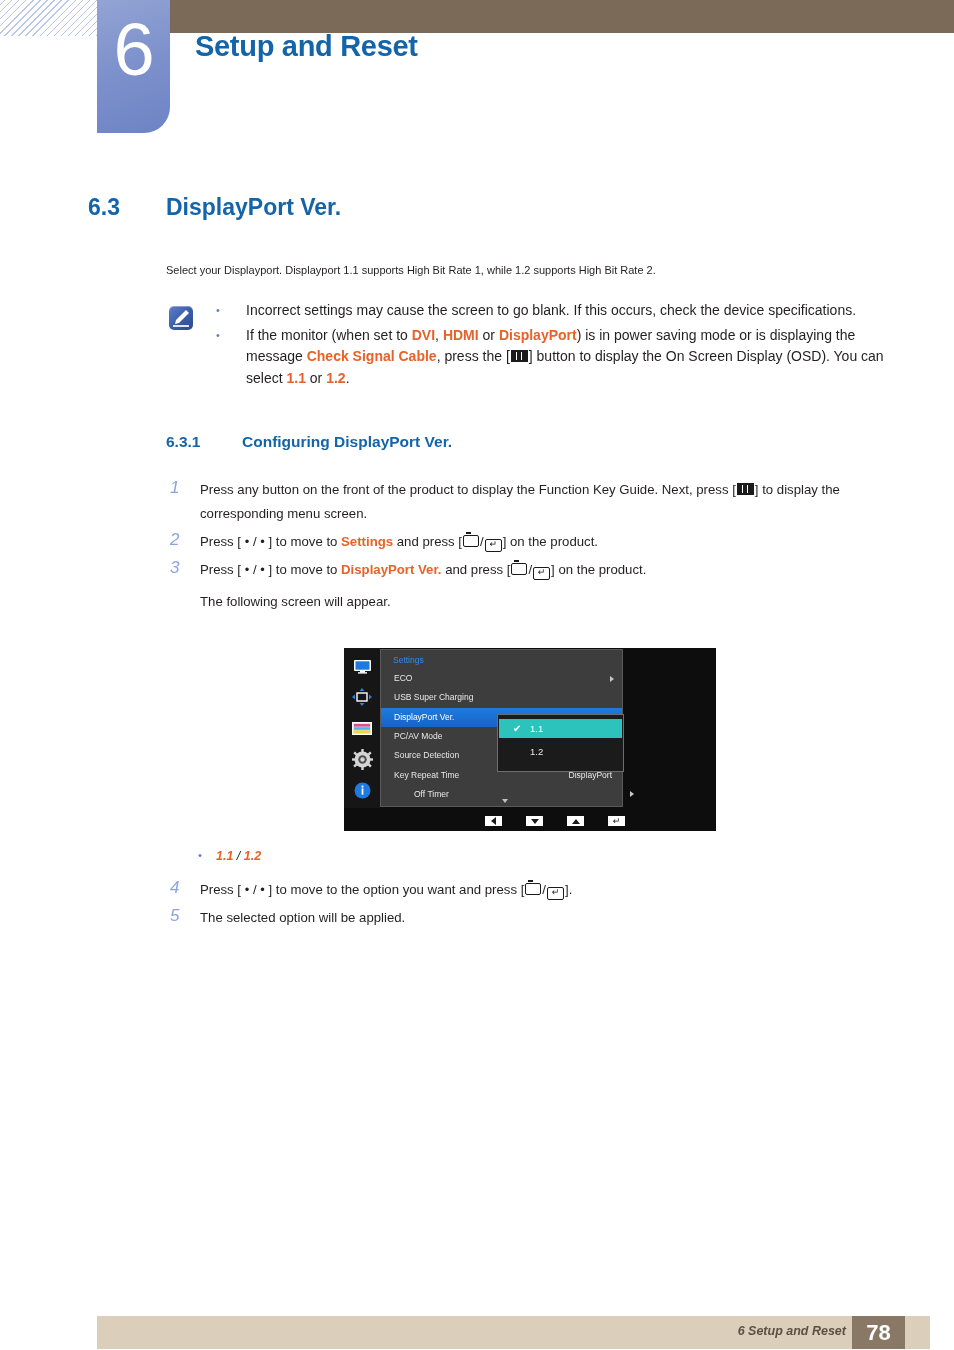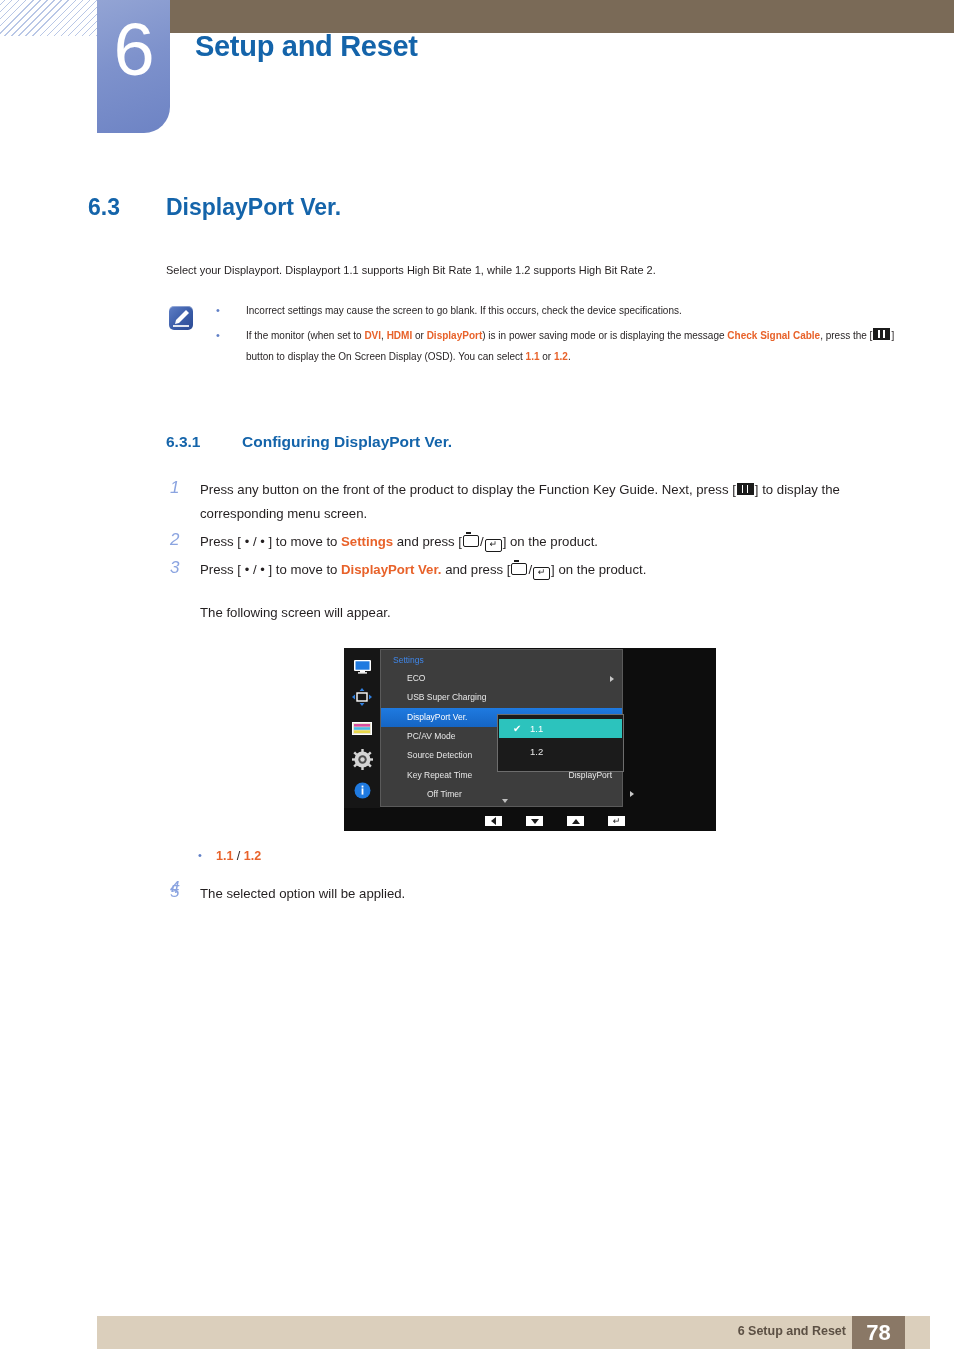--- a/index.html
+++ b/index.html
@@ -97,21 +97,21 @@
   }
   .note-icon svg { display:block; }
   .note-list {
     margin: 0;
     padding: 0;
     list-style: none;
   }
   .note-list li {
     position: relative;
     padding-left: 30px;
-    font-size: 10px;
+    font-size: 14px;
     line-height: 21.5px;
     margin-bottom: 3px;
     color: #231f20;
   }
   .note-list li::before {
     content: "\2022";
     position: absolute;
     left: 50px;
     top: 0;
     color: #5f7fc6;
@@ -147,21 +147,21 @@
   .step .num {
     position: absolute;
     left: 4px;
     top: -2px;
     font-size: 17px;
     font-style: italic;
     color: #8ba4e0;
   }
   .step .sub {
     display: block;
-    margin-top: 19px;
+    margin-top: 8px;
   }
 
   
   .key-menu {
     display: inline-block;
     width: 17px; height: 12px;
     background: #1b1b1b;
     vertical-align: -1px;
     position: relative;
     margin: 0 1px;
@@ -252,21 +252,21 @@
   }
   .osd-row {
     position: absolute;
     left: 0;
     width: 100%;
     height: 19.3px;
     color: #e8e8e8;
     font-size: 8.5px;
     line-height: 19.3px;
     box-sizing: border-box;
-    padding-left: 26px;
+    padding-left: 13px;
   }
   .osd-row.selected {
     background: linear-gradient(180deg, #1f7ae0 0%, #1565c4 100%);
     color: #ffffff;
   }
   .osd-row .val {
     position: absolute;
     right: 10px;
     font-size: 8.5px;
   }
@@ -352,20 +352,21 @@
   .tri-d { width:0;height:0;border-top:5px solid #1b1b1b;border-left:4px solid transparent;border-right:4px solid transparent; }
   .tri-u { width:0;height:0;border-bottom:5px solid #1b1b1b;border-left:4px solid transparent;border-right:4px solid transparent; }
   .ent   { font-size:9px; color:#1b1b1b; line-height:9px; }
 
   
   .opt-bullet {
     position: absolute;
     left: 216px; top: 849px;
     font-size: 12.5px;
     color: #231f20;
+    font-style: italic;
   }
   .opt-bullet::before {
     content: "\2022";
     position: absolute;
     left: -18px;
     top: 0;
     color: #5f7fc6;
     font-size: 11px;
   }
   .steps2 {
@@ -380,20 +381,21 @@
     left: 97px; top: 1316px;
     width: 833px; height: 33px;
     background: #dbcfbc;
   }
   .footer-text {
     position: absolute;
     right: 108px; top: 1324px;
     font-size: 12.5px;
     font-weight: bold;
     color: #5c5044;
+    font-style: italic;
   }
   .page-box {
     position: absolute;
     left: 852px; top: 1316px;
     width: 53px; height: 33px;
     background: #8a7866;
     color: #ffffff;
     font-size: 22px;
     font-weight: bold;
     line-height: 33px;
@@ -525,19 +527,19 @@
         <span class="ent">↵</span>
       </div>
   </div>
 </div>
 
 <div class="opt-bullet">
   <span class="orange">1.1</span><span> / </span><span class="orange">1.2</span>
 </div>
 
 <div class="steps2">
-    <div class="step"><span class="num">4</span></div>
+    <div class="step"><span class="num">4</span><span>Press [ <span class="dotkey">•</span> / <span class="dotkey">•</span> ] to move to the option you want and press [<span class="key-back"></span>/<span class="key-enter">↵</span>].</span></div>
     <div class="step"><span class="num">5</span><span>The selected option will be applied.</span></div>
   </div>
 
 <div class="footer-bar"></div>
 <div class="footer-text">6 Setup and Reset</div>
 <div class="page-box">78</div>
 
 </body></html>

